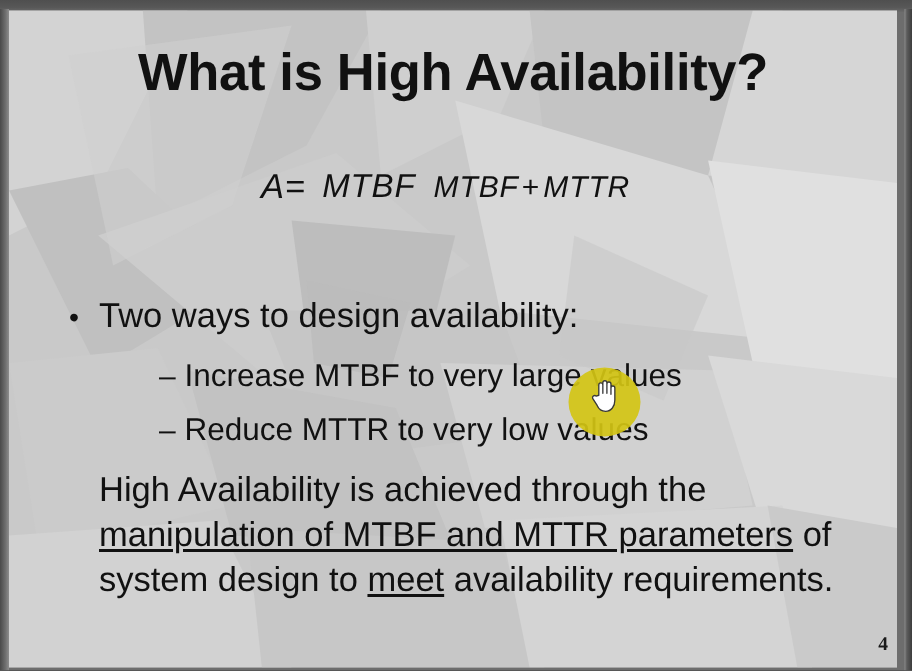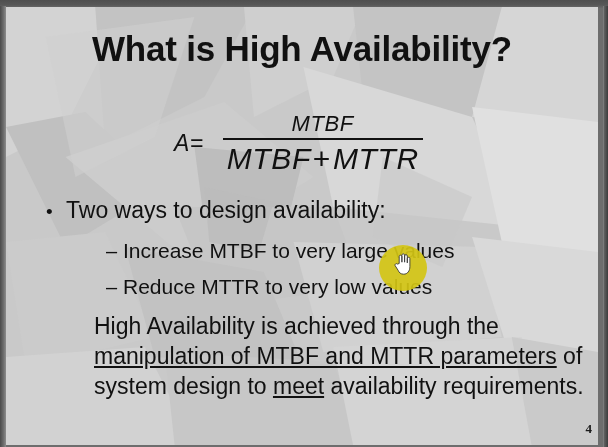--- a/index.html
+++ b/index.html
@@ -80,36 +80,36 @@
     font-size: 22px;
     color: #111;
   }
   .formula .lhs {
     font-size: 23px;
     padding-right: 1px;
     letter-spacing: 0.5px;
   }
   .frac {
     display: inline-flex;
-    flex-direction: column;
+    flex-direction: row;
     align-items: center;
-    margin-left: 18px;
+    margin-left: 2px;
   }
   .frac .num {
     font-size: 22px;
     padding: 0 8px 1px 8px;
     letter-spacing: 0.6px;
   }
   .frac .bar {
     width: 100%;
     height: 2px;
     background: #111;
   }
   .frac .den {
-    font-size: 30px;
+    font-size: 20px;
     padding: 2px 4px 0 4px;
     letter-spacing: 0.6px;
     white-space: nowrap;
     text-align: center;
   }
   .frac .den .plus {
     font-style: normal;
     padding: 0 2px;
   }
 
@@ -145,21 +145,20 @@
 
   
   .para {
     position: absolute;
     left: 60px;
     top: 304px;
     width: 500px;
     font-size: 23px;
     line-height: 30px;
     color: #111;
-    margin-left: 28px;
   }
   .para u {
     text-decoration: underline;
     text-underline-offset: 2px;
   }
 
   
   .page-num {
     position: absolute;
     right: 6px;

